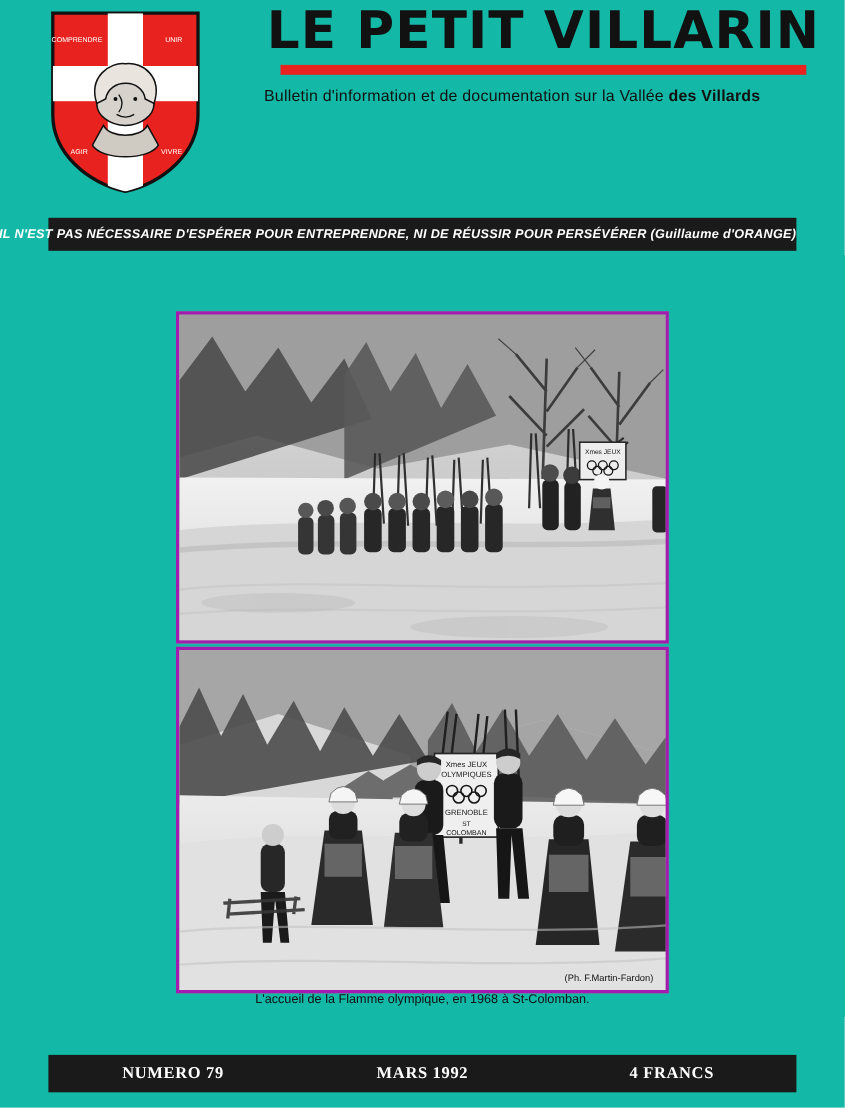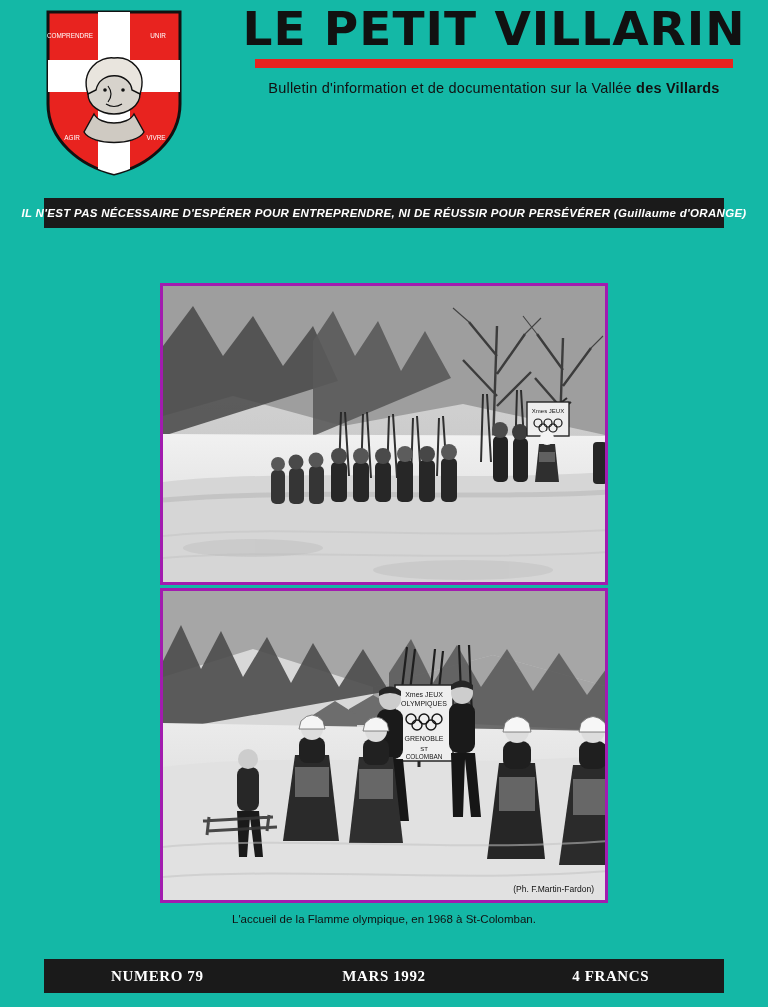--- a/index.html
+++ b/index.html
@@ -63,21 +63,20 @@
     white-space: nowrap;
   }
   .red-rule {
     margin: 6px auto 0 auto;
     height: 9px;
     background: #e8231f;
     width: 478px;
   }
   .subtitle {
     margin-top: 12px;
-    text-align: center;
     font-size: 14.5px;
     letter-spacing: 0.2px;
     color: #111;
   }
   .subtitle .bold { font-weight: bold; }
   .towns {
     margin-top: 10px;
     text-align: center;
     font-weight: bold;
     font-size: 19.5px;
@@ -89,21 +88,21 @@
   
   .motto-bar {
     position: absolute;
     left: 44px;
     top: 198px;
     width: 680px;
     height: 30px;
     background: #1a1a1a;
     display: flex;
     align-items: center;
-    justify-content: center;
+    justify-content: flex-end;
   }
   .motto-text {
     color: #ffffff;
     font-size: 11.5px;
     font-weight: bold;
     letter-spacing: 0.3px;
     font-style: italic;
     white-space: nowrap;
   }
   .motto-text .attrib {
@@ -123,21 +122,20 @@
     width: 448px;
     border: 3px solid #a21caf;
     box-sizing: border-box;
     overflow: hidden;
     background: #9a9a9a;
   }
   .photo.top { height: 302px; }
   .photo.bottom { height: 315px; margin-top: 3px; }
 
   .caption {
-    margin-top: 10px;
     text-align: center;
     font-size: 11.5px;
     color: #111;
   }
   .credit {
     position: absolute;
     right: 8px;
     bottom: 5px;
     font-size: 8.5px;
     color: #111;

